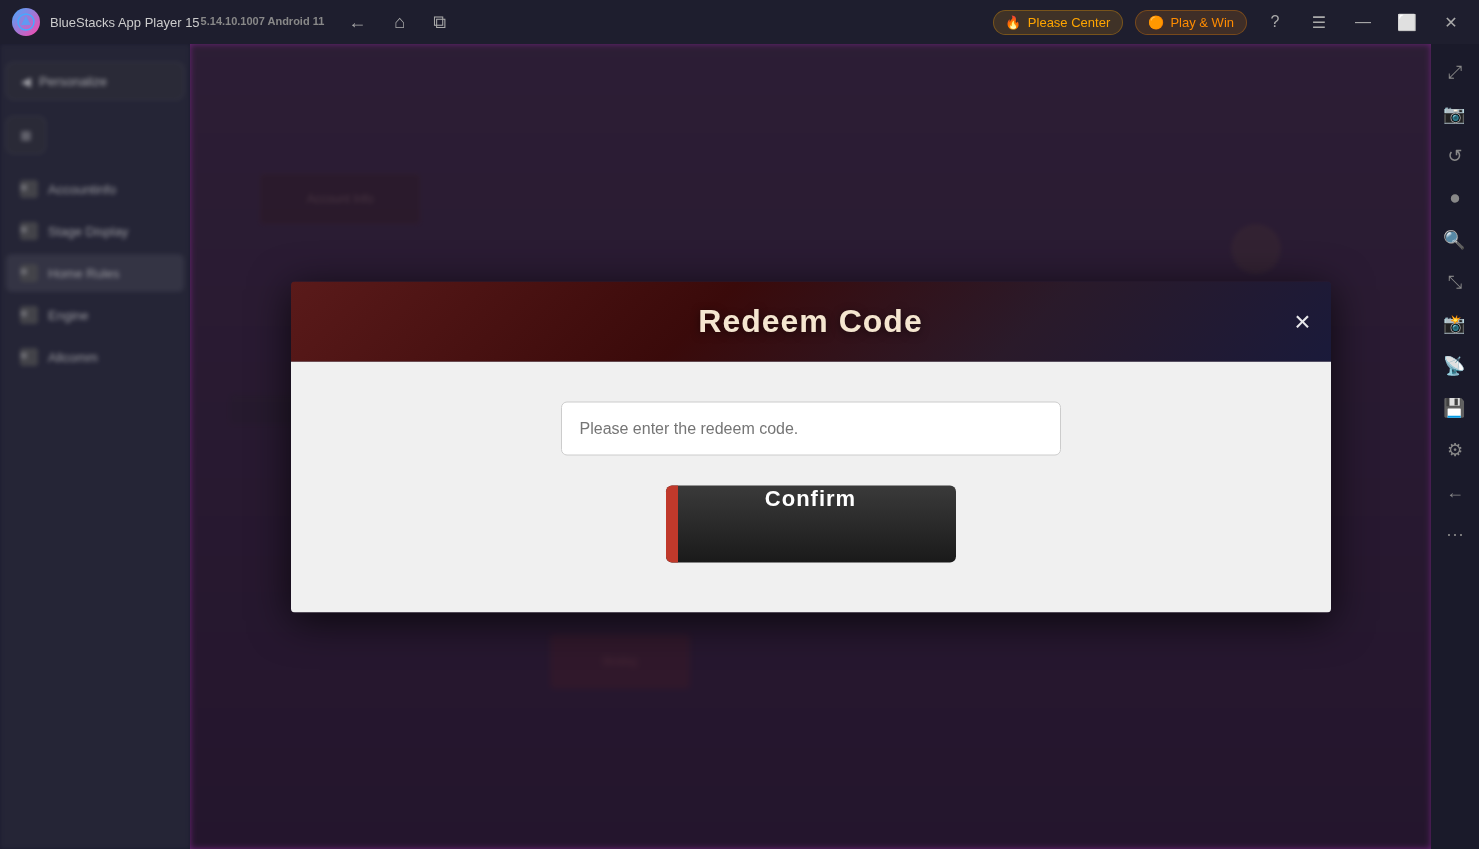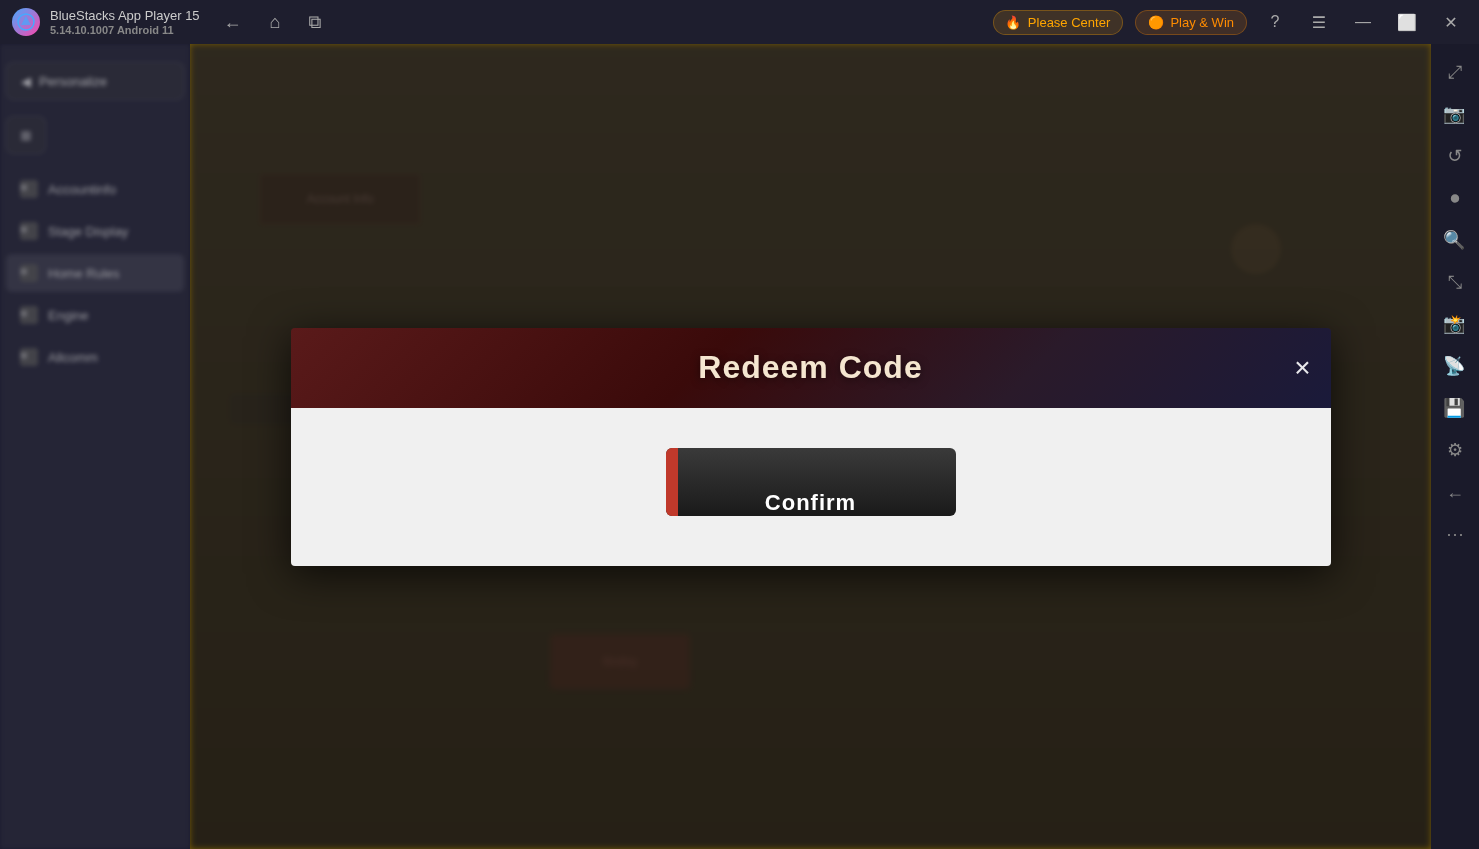--- a/index.html
+++ b/index.html
@@ -148,21 +148,21 @@
       width: 18px;
       height: 18px;
       background: #555;
       border-radius: 3px;
     }
 
     
     .game-area {
       flex: 1;
       position: relative;
-      background: #eab308;
+      background: #d946ef;
       overflow: hidden;
     }
 
     .game-bg {
       width: 100%;
       height: 100%;
       background: linear-gradient(180deg, #3a3a4a 0%, #252535 100%);
       filter: blur(3px);
       opacity: 0.8;
     }
@@ -278,30 +278,30 @@
       border-radius: 6px;
       background: #fff;
       padding: 0 18px;
       font-size: 16px;
       color: #999;
       outline: none;
     }
 
     .modal-confirm-btn {
       width: 290px;
-      height: 68px;
+      height: 77px;
       background: linear-gradient(180deg, #3a3a3a 0%, #1a1a1a 100%);
       border: none;
       border-radius: 6px;
       color: #fff;
       font-size: 22px;
       font-weight: bold;
       cursor: pointer;
       display: flex;
-      align-items: flex-end;
+      align-items: flex-start;
       justify-content: center;
       gap: 0;
       position: relative;
       letter-spacing: 1px;
     }
 
     .confirm-red-bar {
       position: absolute;
       left: 0;
       top: 0;
@@ -314,21 +314,21 @@
 </head>
 <body>
 
 <div class="title-bar">
   <div class="title-bar-logo">
     <svg width="18" height="18" viewBox="0 0 18 18">
       <circle cx="9" cy="9" r="8" fill="none" stroke="#4af" stroke-width="1.5"></circle>
       <polygon points="9,3 14,12 4,12" fill="#4af" opacity="0.7"></polygon>
     </svg>
   </div>
-  <div style="display:flex;flex-direction:column;gap:1px;">
+  <div style="display:flex;flex-direction:row;gap:1px;">
     <span class="title-bar-text">BlueStacks App Player 15</span>
     <span class="title-bar-subtitle">5.14.10.1007  Android 11</span>
   </div>
 
   <div class="title-bar-nav">
     <button class="title-bar-nav-btn">←</button>
     <button class="title-bar-nav-btn">⌂</button>
     <button class="title-bar-nav-btn">⧉</button>
   </div>
 
@@ -407,20 +407,23 @@
     <div class="overlay"></div>
 
     <div class="modal">
 
       <div class="modal-header">
         <span class="modal-title">Redeem Code</span>
         <button class="modal-close">×</button>
       </div>
 
       <div class="modal-body">
+        <div class="modal-input-row">
+          <input class="redeem-input" type="text" placeholder="Please enter the redeem code." style="">
+        </div>
 
         <button class="modal-confirm-btn">
           <div class="confirm-red-bar"></div>
           <span>Confirm</span>
         </button>
       </div>
     </div>
   </div>
 
   <div class="right-sidebar">

